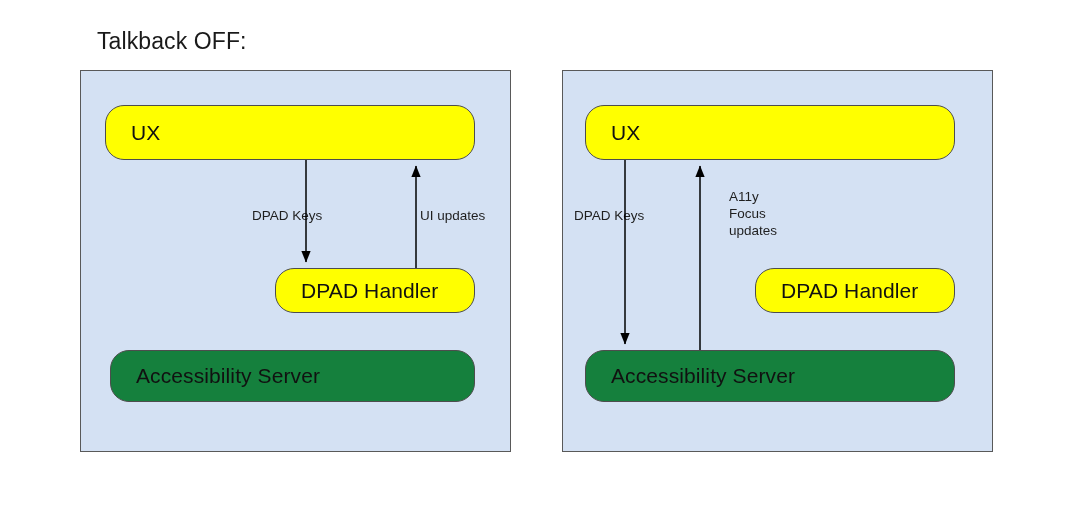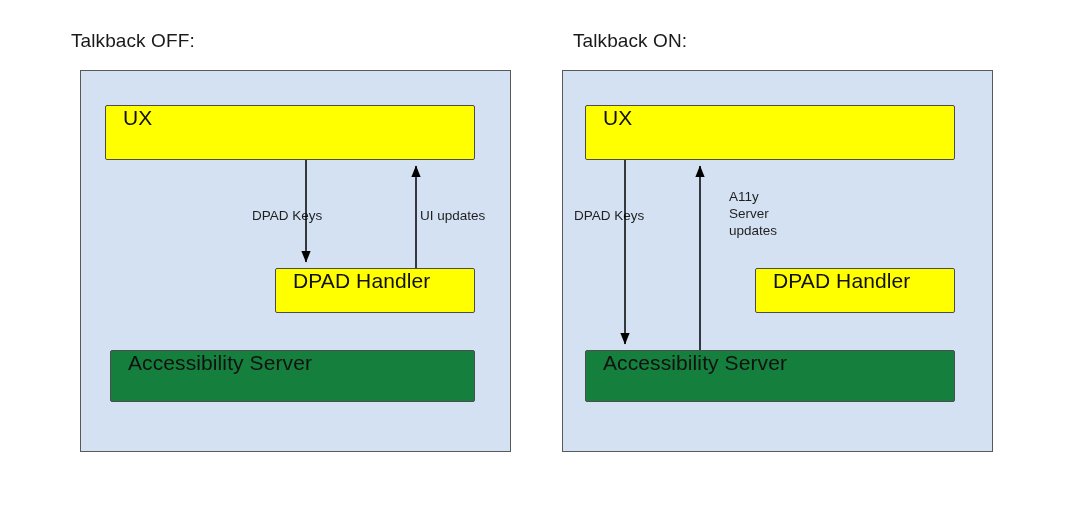--- a/index.html
+++ b/index.html
@@ -17,42 +17,44 @@
     color: #000000;
   }
   .canvas {
     position: absolute;
     left: 0; top: 0;
     width: 1076px;
     height: 507px;
   }
   .panel-title {
     position: absolute;
-    font-size: 19px;
+    font-size: 23px;
     line-height: 22px;
     color: #1a1a1a;
     white-space: nowrap;
     letter-spacing: 0.1px;
+    margin-left: 26px;
   }
   .panel {
     position: absolute;
     background: #d4e1f3;
     border: 1.6px solid #595959;
     box-sizing: border-box;
   }
   .node {
     position: absolute;
     box-sizing: border-box;
     border: 1.6px solid #4d4d4d;
-    border-radius: 2px;
+    border-radius: 19px;
     display: flex;
-    align-items: flex-start;
+    align-items: center;
     font-size: 21px;
     color: #111111;
     letter-spacing: 0.1px;
+    padding-left: 8px;
   }
   .node-label {
     padding-left: 17px;
     white-space: nowrap;
   }
   .node.yellow { background: #ffff00; }
   .node.green  { background: #15803d; }
 
   .edge-label {
     position: absolute;
@@ -88,41 +90,40 @@
   </div>
 
   <div class="node green" style="left:110px; top:350px; width:365px; height:52px;">
     <span class="node-label">Accessibility Server</span>
   </div>
 
   <div class="edge-label" style="left:252px; top:207px;">DPAD Keys</div>
 
   <div class="edge-label" style="left:373px; top:207px;margin-left:47px;">UI updates</div>
 
-  <div class="panel-title" style="left:573px; top:30px;">Talkback ON:</div>
 
   <div class="panel" style="left:562px; top:70px; width:431px; height:382px;"></div>
 
   <div class="node yellow" style="left:585px; top:105px; width:370px; height:55px;">
     <span class="node-label">UX</span>
   </div>
 
   <div class="node yellow" style="left:755px; top:268px; width:200px; height:45px;">
     <span class="node-label">DPAD Handler</span>
   </div>
 
   <div class="node green" style="left:585px; top:350px; width:370px; height:52px;">
     <span class="node-label">Accessibility Server</span>
   </div>
 
   <div class="edge-label" style="left:574px; top:207px;">DPAD Keys</div>
 
   <div class="edge-label" style="left:717px; top:188px;margin-left:12px;">
     <div>A11y</div>
-    <div>Server</div>
+    <div>Focus</div>
     <div>updates</div>
   </div>
 
   <svg class="edge-svg" viewBox="0 0 1076 507">
     <defs>
       <marker id="arrowhead" markerWidth="9" markerHeight="9" refX="7.6" refY="3.2" orient="auto" markerUnits="strokeWidth">
         <path d="M0,0 L8,3.2 L0,6.4 z" fill="#000000"></path>
       </marker>
     </defs>
 

